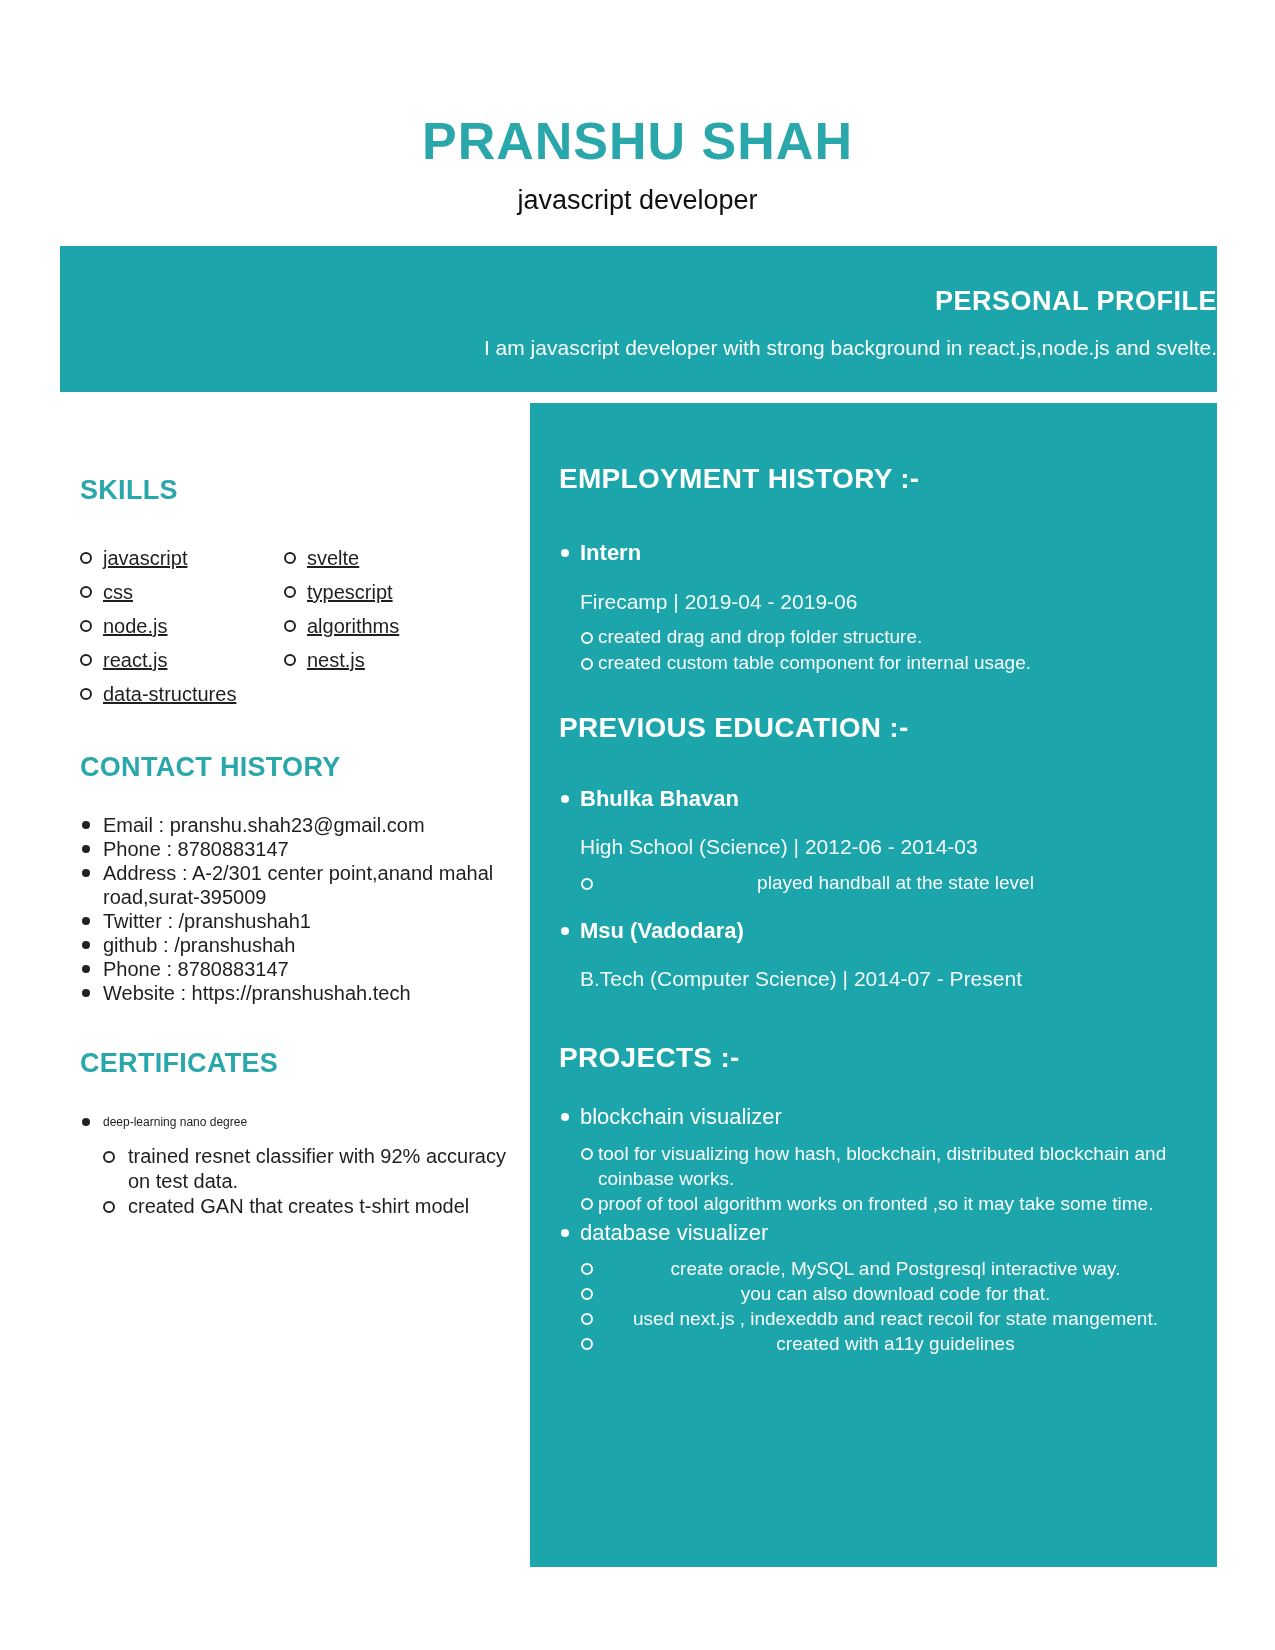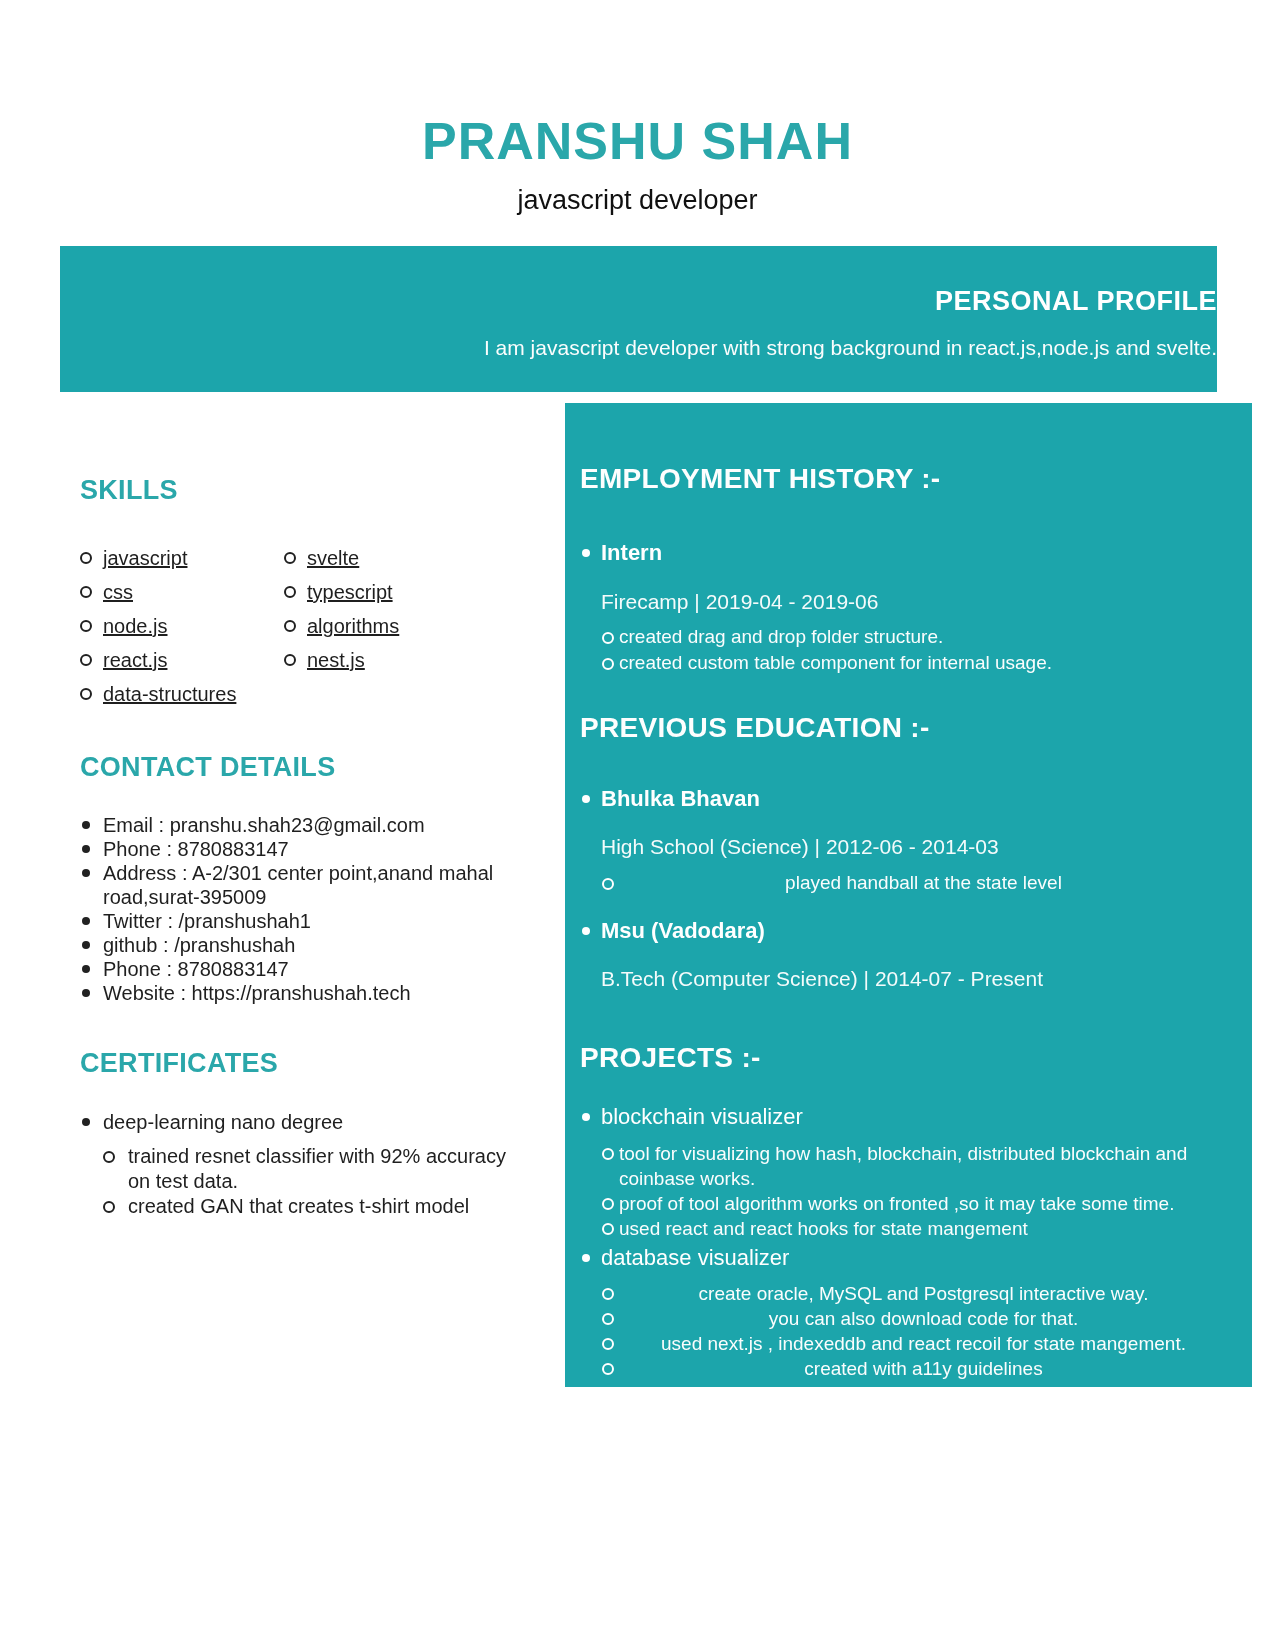--- a/index.html
+++ b/index.html
@@ -60,41 +60,40 @@
   .dot-list li{
     position:relative;padding-left:23px;font-size:20px;line-height:24px;
   }
   .dot-list li::before{
     content:"";position:absolute;left:2px;top:8px;
     width:8px;height:8px;background:#212121;border-radius:50%;
   }
 
   .cert-list{margin-top:30px;}
   .cert-list > li{
-    position:relative;padding-left:23px;font-size:20px;line-height:28px;
+    position:relative;padding-left:23px;font-size:12px;line-height:28px;
   }
   .cert-list > li::before{
     content:"";position:absolute;left:2px;top:10px;
     width:8px;height:8px;background:#212121;border-radius:50%;
   }
   .cert-sub{margin-top:8px;}
   .cert-sub li{
     position:relative;padding-left:25px;margin-left:23px;font-size:20px;line-height:25px;
   }
   .cert-sub li::before{
     content:"";position:absolute;left:0;top:7px;
     width:8px;height:8px;border:2px solid #212121;border-radius:50%;background:none;
   }
 
   
   .panel{
-    position:absolute;left:530px;top:403px;width:687px;height:984px;
+    position:absolute;left:530px;top:403px;width:687px;height:1164px;
     background:var(--teal-bg);color:#ffffff;
-    padding:62px 24px 0 15px;
-    margin-left:35px;
+    padding:62px 24px 0 29px;
   }
   .panel h3{
     font-size:28px;font-weight:bold;letter-spacing:0.3px;line-height:28px;color:#fdfefe;
   }
   .panel h3.edu-h{margin-top:38px;}
   .panel h3.proj-h{margin-top:51px;}
 
   .etitle{
     position:relative;margin-left:21px;font-size:22px;font-weight:bold;line-height:28px;
   }
@@ -150,21 +149,21 @@
         <li>data-structures</li>
       </ul>
       <ul class="c2">
         <li>svelte</li>
         <li>typescript</li>
         <li>algorithms</li>
         <li>nest.js</li>
       </ul>
     </div>
 
-    <h3 class="contact-h">CONTACT DETAILS</h3>
+    <h3 class="contact-h">CONTACT HISTORY</h3>
     <ul class="dot-list">
       <li>Email : pranshu.shah23@gmail.com</li>
       <li>Phone : 8780883147</li>
       <li>Address : A-2/301 center point,anand mahal road,surat-395009</li>
       <li>Twitter : /pranshushah1</li>
       <li>github : /pranshushah</li>
       <li>Phone : 8780883147</li>
       <li>Website : https://pranshushah.tech</li>
     </ul>
 
@@ -196,21 +195,20 @@
       <li>played handball at the state level</li>
     </ul>
     <div class="etitle mt-msu">Msu (Vadodara)</div>
     <div class="meta tight">B.Tech (Computer Science) | 2014-07 - Present</div>
 
     <h3 class="proj-h">PROJECTS :-</h3>
     <div class="etitle regular mt-block">blockchain visualizer</div>
     <ul class="wsub lh25 mt10">
       <li>tool for visualizing how hash, blockchain, distributed blockchain and coinbase works.</li>
       <li>proof of tool algorithm works on fronted ,so it may take some time.</li>
-      <li>used react and react hooks for state mangement</li>
     </ul>
     <div class="etitle regular mt-db">database visualizer</div>
     <ul class="wsub lh25 mt9">
       <li>create oracle, MySQL and Postgresql interactive way.</li>
       <li>you can also download code for that.</li>
       <li>used next.js , indexeddb and react recoil for state mangement.</li>
       <li>created with a11y guidelines</li>
     </ul>
 
   </section>

